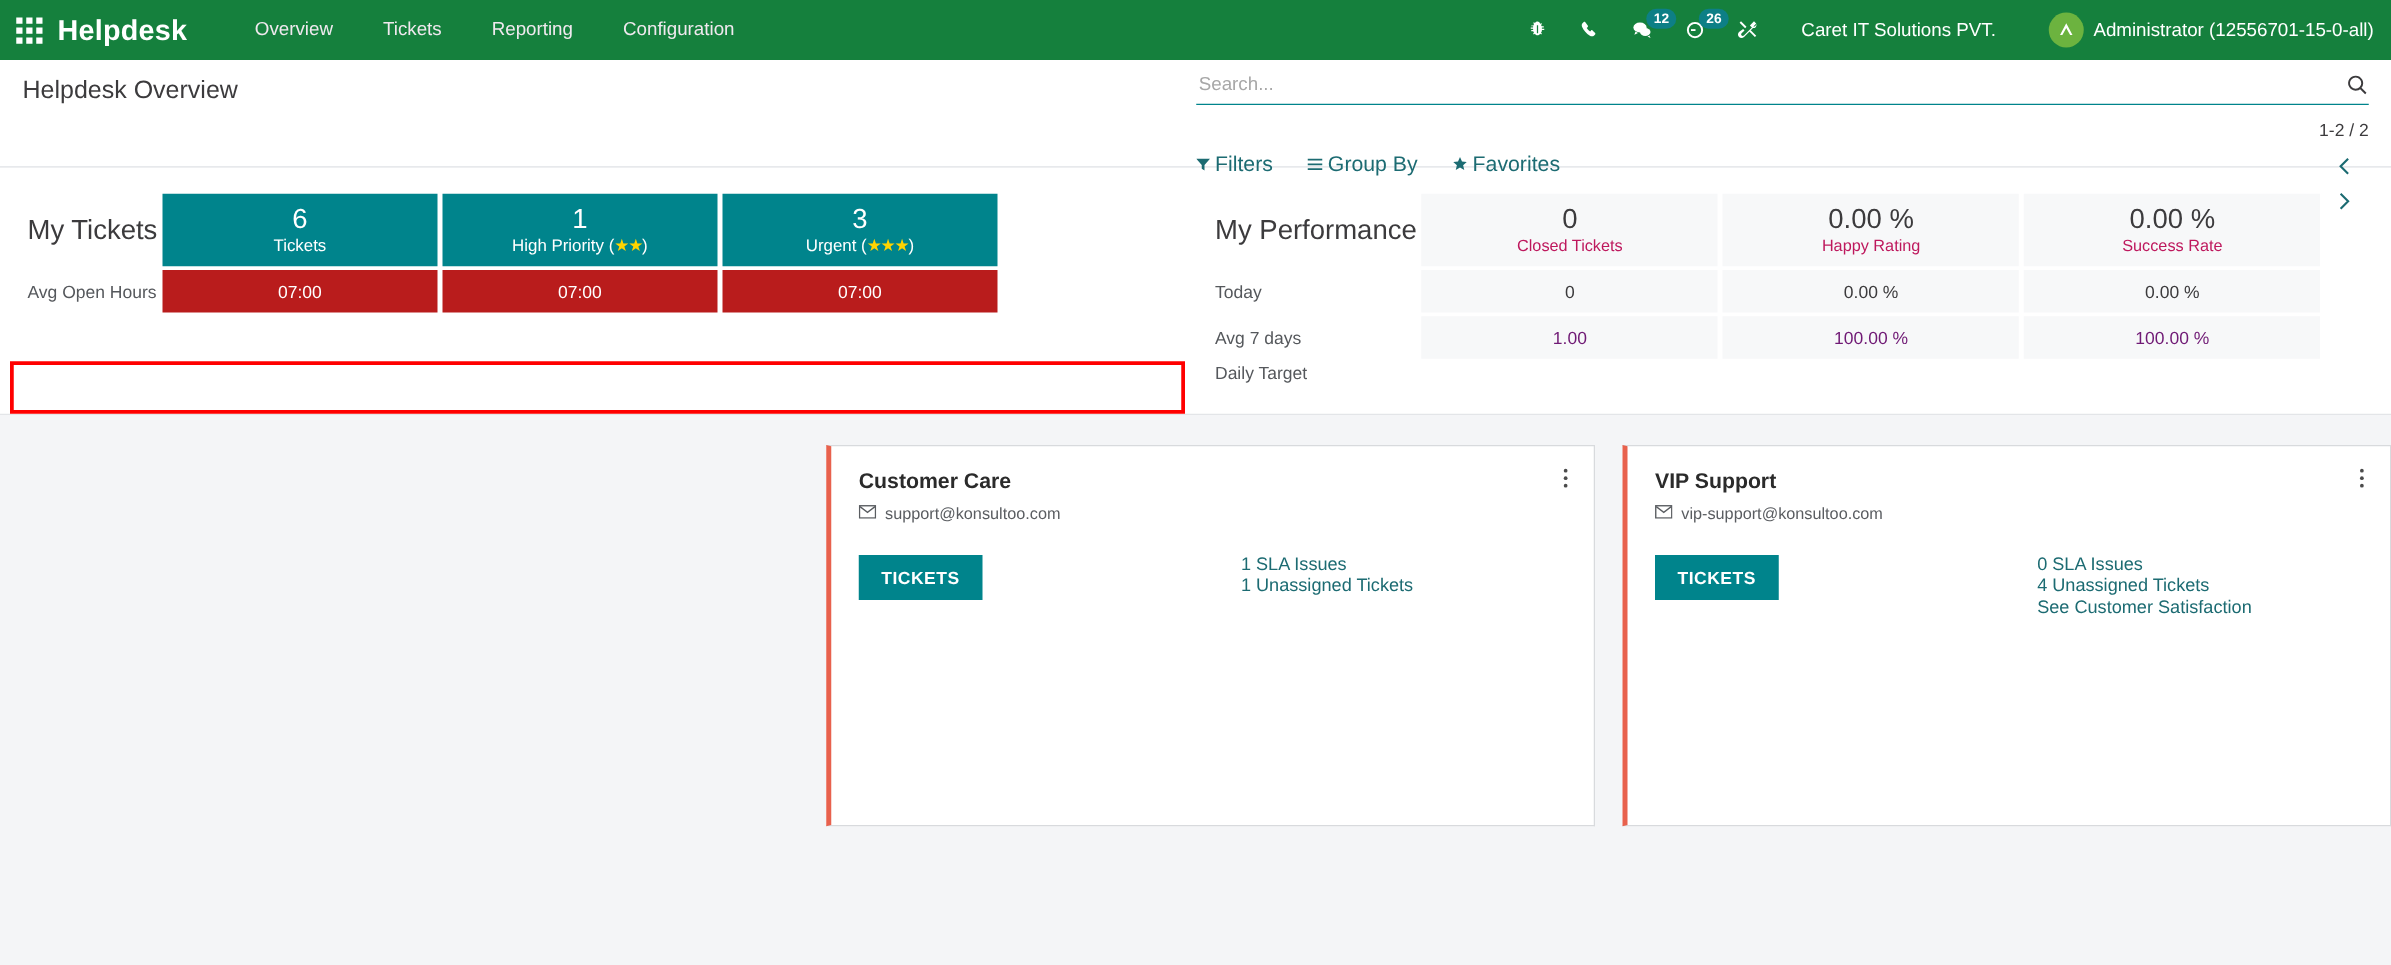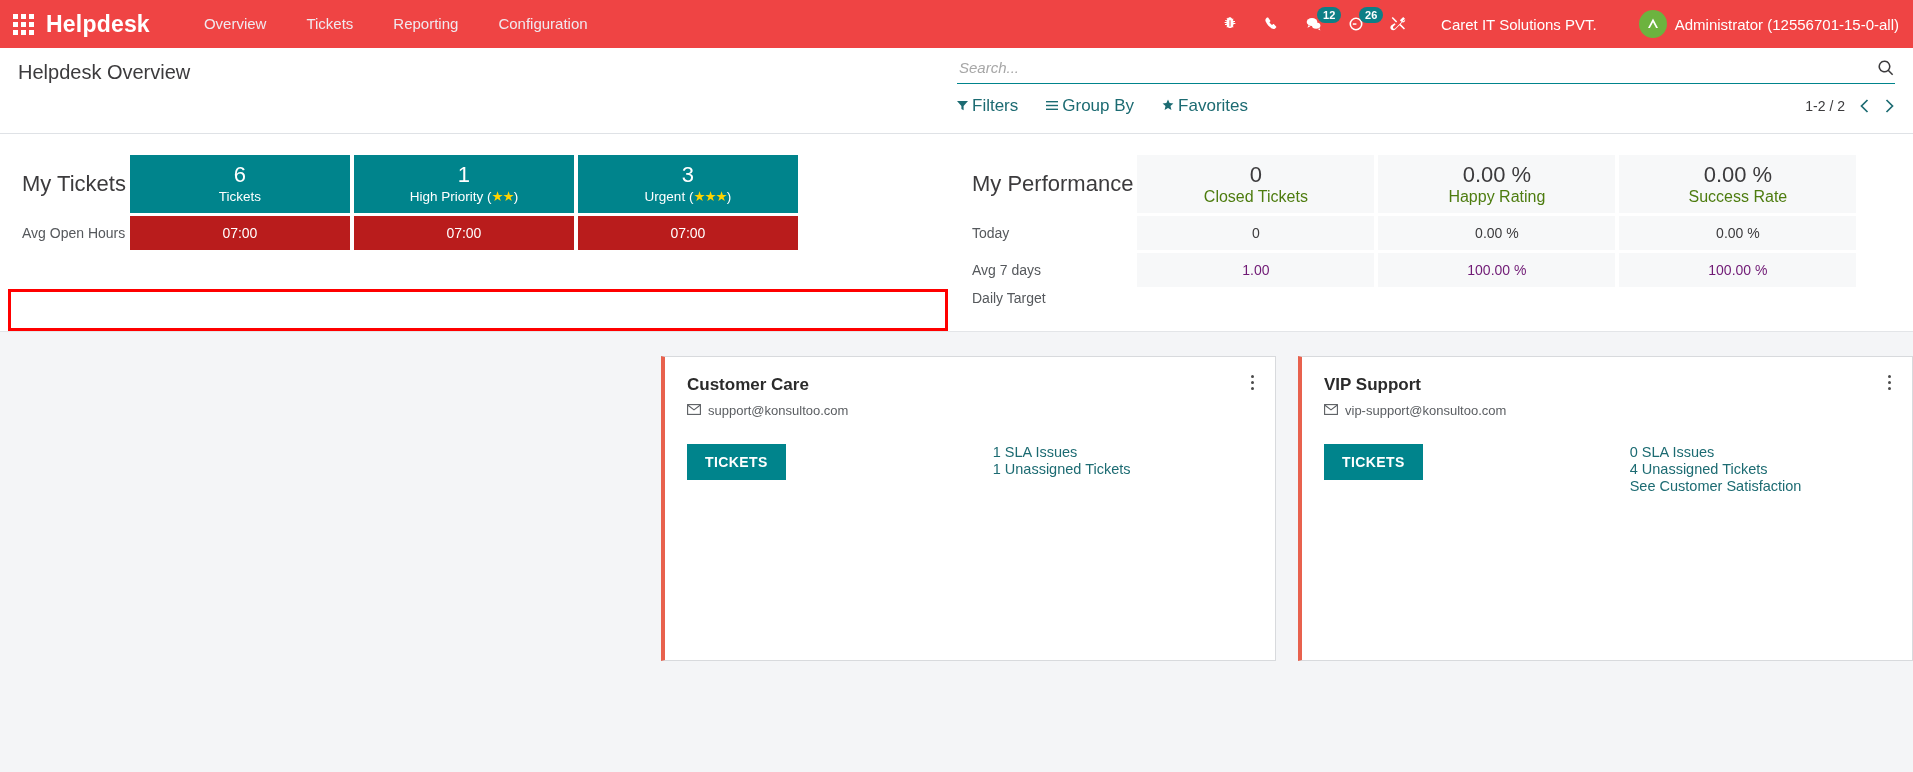--- a/index.html
+++ b/index.html
@@ -6,21 +6,21 @@
   html, body {
     width: 1913px; height: 772px;
     font-family: "Liberation Sans", sans-serif;
     background: #f4f5f7;
     overflow: hidden;
   }
 
   
   .navbar {
     height: 48px;
-    background: #ef4444;
+    background: #15803d;
     display: flex;
     align-items: center;
     padding: 0 14px 0 0;
     color: #ffffff;
     position: relative;
   }
   .apps-grid {
     width: 46px; height: 48px;
     display: flex; align-items: center; justify-content: center;
     cursor: pointer;
@@ -85,35 +85,35 @@
     position: absolute; left: 957px; right: 18px; top: 8px;
   }
   .search-bar {
     display: flex; align-items: center;
     border-bottom: 1px solid #00848c;
     padding-bottom: 4px;
   }
   .search-input {
     flex: 1; border: none; outline: none;
     font-size: 15px; font-family: "Liberation Sans", sans-serif;
-    color: #3c3b3d; background: transparent; padding: 3px 2px; font-style: italic;
+    color: #3c3b3d; background: transparent; padding: 3px 2px;
   }
   .search-input::placeholder { color: #a7a7a7; }
   .search-icon { color: #3c3b3d; cursor: pointer; display: flex; }
   .facets-row {
     display: flex; align-items: center; margin-top: 12px;
   }
   .facet {
     font-size: 17px; color: #1c6b72; margin-right: 28px;
     cursor: pointer; display: flex; align-items: center; gap: 4px;
     white-space: nowrap;
   }
   .pager {
     margin-left: auto; display: flex; align-items: center; gap: 14px;
-    font-size: 14px; color: #3c3b3d;
+    font-size: 14px; color: #3c3b3d; flex-direction: column;
   }
   .pager-btn { cursor: pointer; color: #1c6b72; display: flex; align-items: center; }
 
   
   .stats-wrap {
     background: #fff;
     display: flex;
     padding: 0;
     border-bottom: 1px solid #e3e5e8;
   }
@@ -157,21 +157,21 @@
     pointer-events: none;
     left: 8px; top: 155px; width: 940px; height: 42px;
   }
 
   
   .perf-cell {
     background: #f7f8f9; text-align: center;
     width: 237px; height: 58px; vertical-align: middle;
   }
   .perf-cell .big { font-size: 22px; line-height: 26px; color: #3c3b3d; }
-  .perf-cell .lbl { font-size: 16px; line-height: 18px; color: #4d7c0f; }
+  .perf-cell .lbl { font-size: 13px; line-height: 18px; color: #be185d; }
   .perf-row2 {
     background: #f7f8f9; text-align: center; height: 34px;
     font-size: 14px; color: #3c3b3d; vertical-align: middle;
   }
   .perf-row3 {
     background: #f7f8f9; text-align: center; height: 34px;
     font-size: 14px; color: #701a75; vertical-align: middle;
   }
 
   

